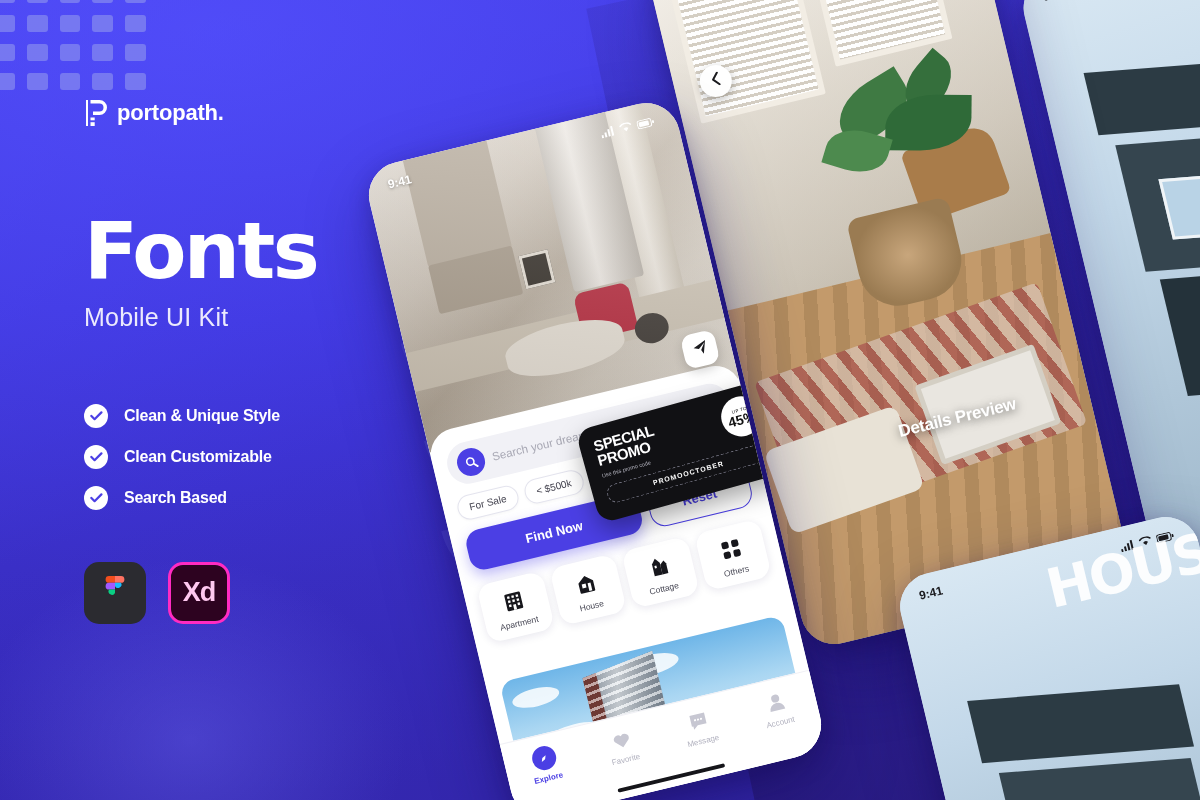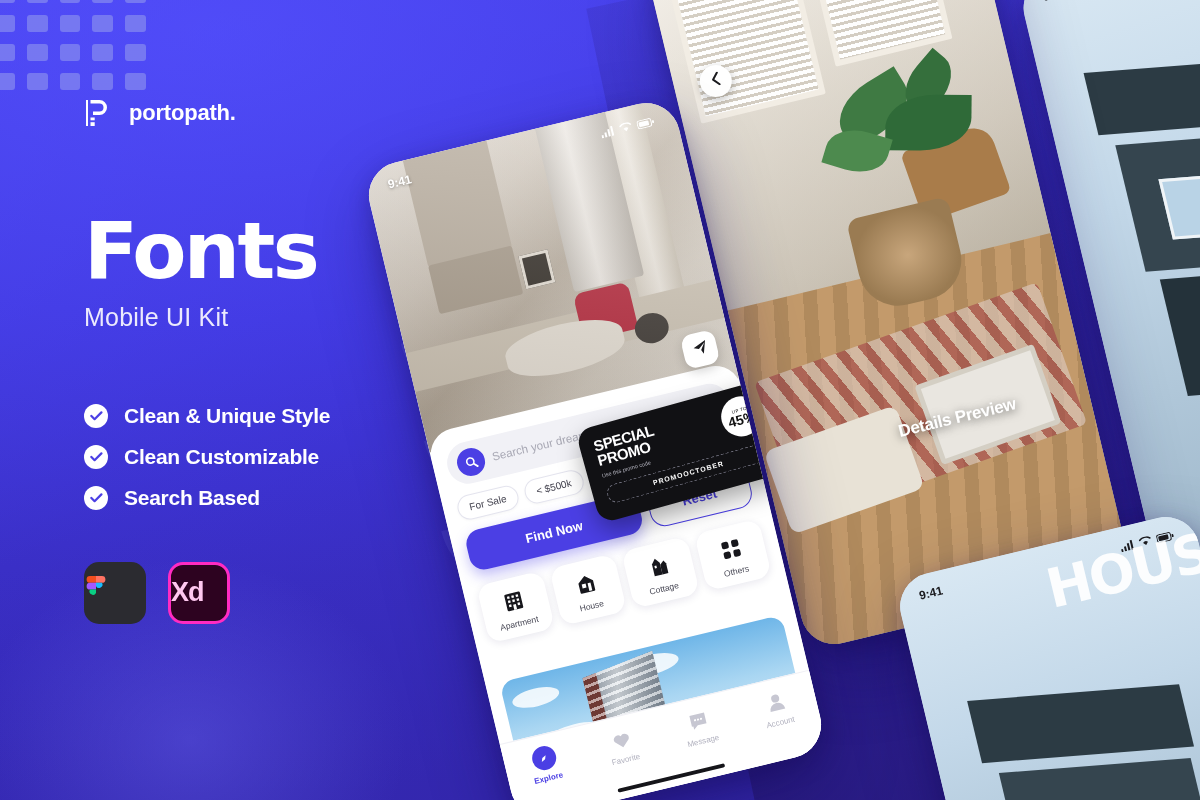--- a/index.html
+++ b/index.html
@@ -56,21 +56,21 @@
 
   .glow-bl {
     position:absolute; left:-120px; bottom:-200px; width:620px; height:520px;
     background:radial-gradient(closest-side, rgba(120,118,255,.30), rgba(120,118,255,0) 70%);
     pointer-events:none;
   }
 
   
   .left-copy { position:absolute; left:84px; top:98px; width:380px; z-index:20; }
 
-  .brand { display:flex; align-items:center; gap:18px; }
+  .brand { display:flex; align-items:center; gap:6px; }
   .brand-mark { width:27px; height:30px; flex:0 0 auto; }
   .brand-name {
     color:#fff; font-size:22px; font-weight:bold; letter-spacing:-.2px;
   }
 
   .title-block { margin-top:86px; }
   .kit-title {
     color:#fff; font-size:79px; line-height:.96; font-weight:bold;
     letter-spacing:-2.6px;
     font-family:"DejaVu Sans", sans-serif;
@@ -81,27 +81,27 @@
   }
 
   .features { margin-top:72px; display:flex; flex-direction:column; gap:17px; }
   .feature { display:flex; align-items:center; gap:16px; }
   .check {
     width:24px; height:24px; border-radius:50%; background:#fff;
     flex:0 0 auto; display:flex; align-items:center; justify-content:center;
   }
   .check svg { display:block; }
   .feature-label {
-    color:#fff; font-size:21px; font-weight:bold; letter-spacing:-.25px;
+    color:#fff; font-size:16px; font-weight:bold; letter-spacing:-.25px;
   }
 
   .tool-icons { margin-top:52px; display:flex; gap:22px; }
   .tool {
     width:62px; height:62px; border-radius:15px;
-    display:flex; align-items:center; justify-content:flex-start;
+    display:flex; align-items:center; justify-content:center;
     flex:0 0 auto; position:relative;
   }
   .tool-figma { background:#2b2b30; }
   .tool-xd { background:#2d0320; border:3px solid #ff2bc2; }
   .xd-label {
     color:#ffc8f0; font-size:27px; font-weight:bold; letter-spacing:-1px;
     font-family:"Liberation Sans", sans-serif;
   }
 
   

